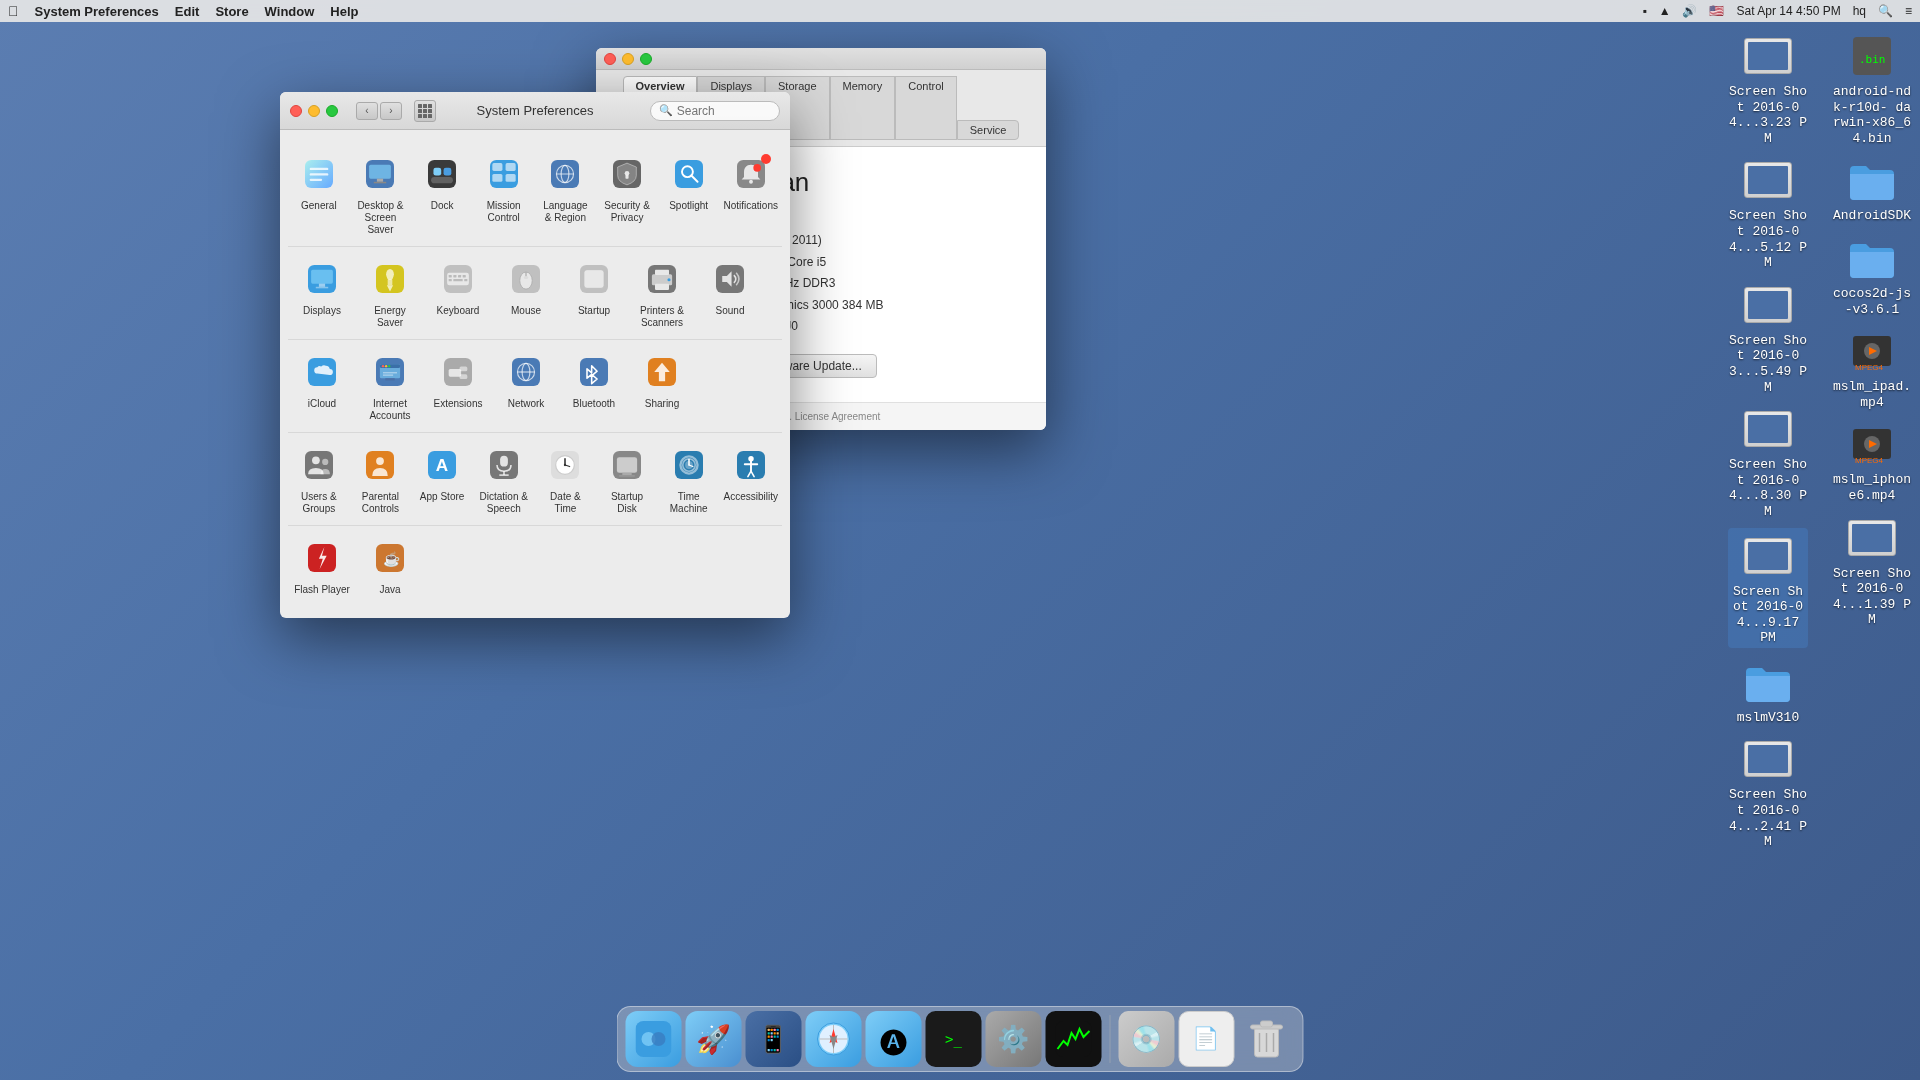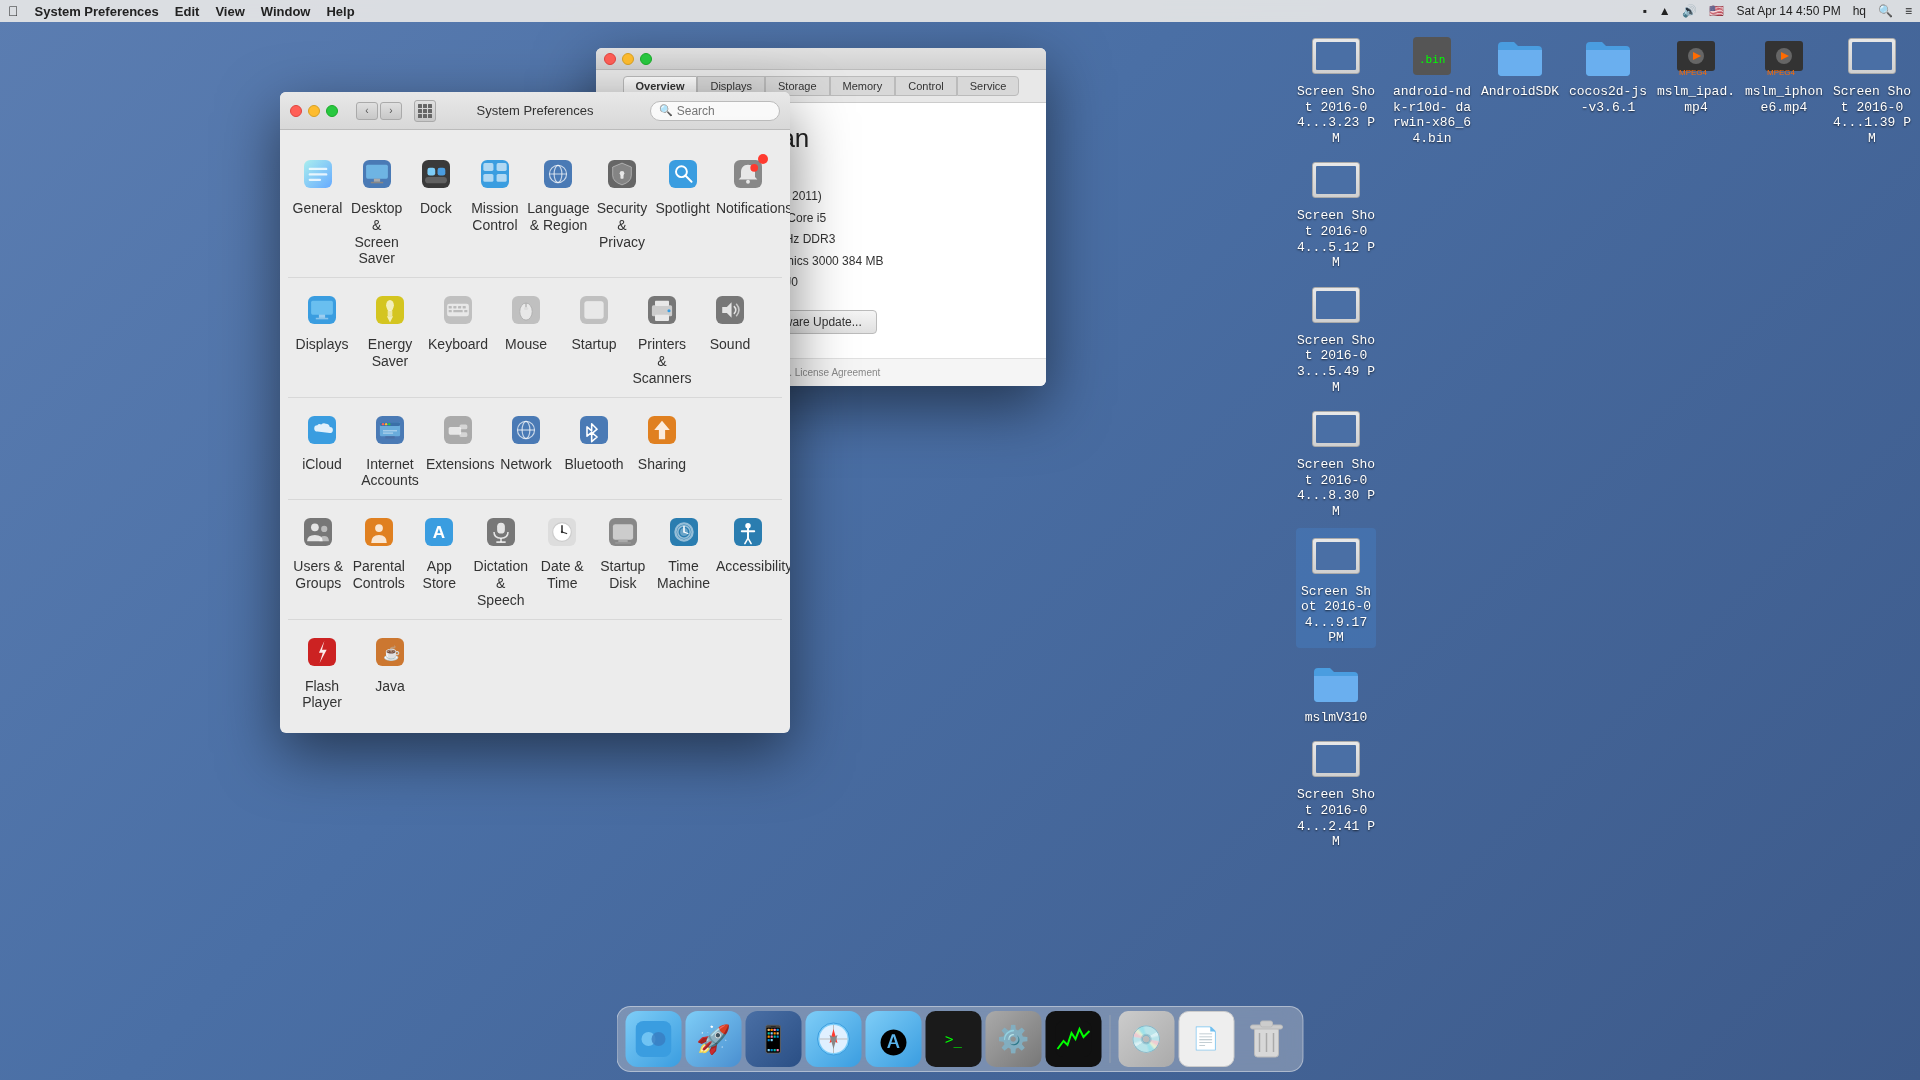--- a/index.html
+++ b/index.html
@@ -102,21 +102,21 @@
     }
     .about-tab {
       padding: 3px 12px;
       font-size: 11px;
       color: #333;
       background: #d8d8d8;
       border: 1px solid #bbb;
       cursor: pointer;
     }
     .about-tab:first-child { border-radius: 4px 0 0 4px; }
-    .about-tab:last-child { border-radius: 0 4px 4px 0; }
+    .about-tab:last-child { border-radius: 0 4px 4px 0; margin-top: 44px; }
     .about-tab.active {
       background: linear-gradient(to bottom, #fff, #f0f0f0);
       font-weight: 600;
     }
     .about-content {
       padding: 20px 24px;
       background: #fff;
     }
     .os-title {
       font-size: 26px;
@@ -287,21 +287,21 @@
       height: 44px;
       border-radius: 10px;
       margin-bottom: 4px;
       display: flex;
       align-items: center;
       justify-content: center;
       font-size: 22px;
       flex-shrink: 0;
     }
     .pref-label {
-      font-size: 14px;
+      font-size: 10px;
       color: #333;
       text-align: center;
       line-height: 1.2;
       max-width: 64px;
     }
 
     
     .dock-container {
       position: absolute;
       bottom: 8px;
@@ -419,21 +419,21 @@
 </head>
 <body>
 
 <div class="desktop">
 
   <div class="menubar">
     <div class="menubar-left">
       <span class="apple-logo"></span>
       <span class="menu-item bold">System Preferences</span>
       <span class="menu-item">Edit</span>
-      <span class="menu-item">View</span>
+      <span class="menu-item">Store</span>
       <span class="menu-item">Window</span>
       <span class="menu-item">Help</span>
     </div>
     <div class="menubar-right">
       <span>▪</span>
       <span>▲</span>
       <span>🔊</span>
       <span>🇺🇸</span>
       <span>Sat Apr 14  4:50 PM</span>
       <span>hq</span>
@@ -960,21 +960,21 @@
           <div class="desktop-file">
             <div class="file-icon">
               <div class="screenshot-icon">
                 <div class="screenshot-inner"></div>
               </div>
             </div>
             <div class="file-label">Screen Shot
 2016-04...2.41 PM</div>
           </div>
         </div>
-        <div style="display: flex; flex-direction: row; gap: 8px; margin-left: 12px;">
+        <div style="display: flex; flex-direction: column; gap: 8px; margin-left: 20px;">
           <div class="desktop-file">
             <div class="file-icon">
               <svg width="42" height="42" viewBox="0 0 42 42">
                 <rect x="2" y="2" width="38" height="38" rx="4" fill="#555"></rect>
                 <text x="8" y="28" font-size="11" fill="#0f0" font-family="monospace">.bin</text>
               </svg>
             </div>
             <div class="file-label">android-ndk-r10d-
 darwin-x86_64.bin</div>
           </div>

